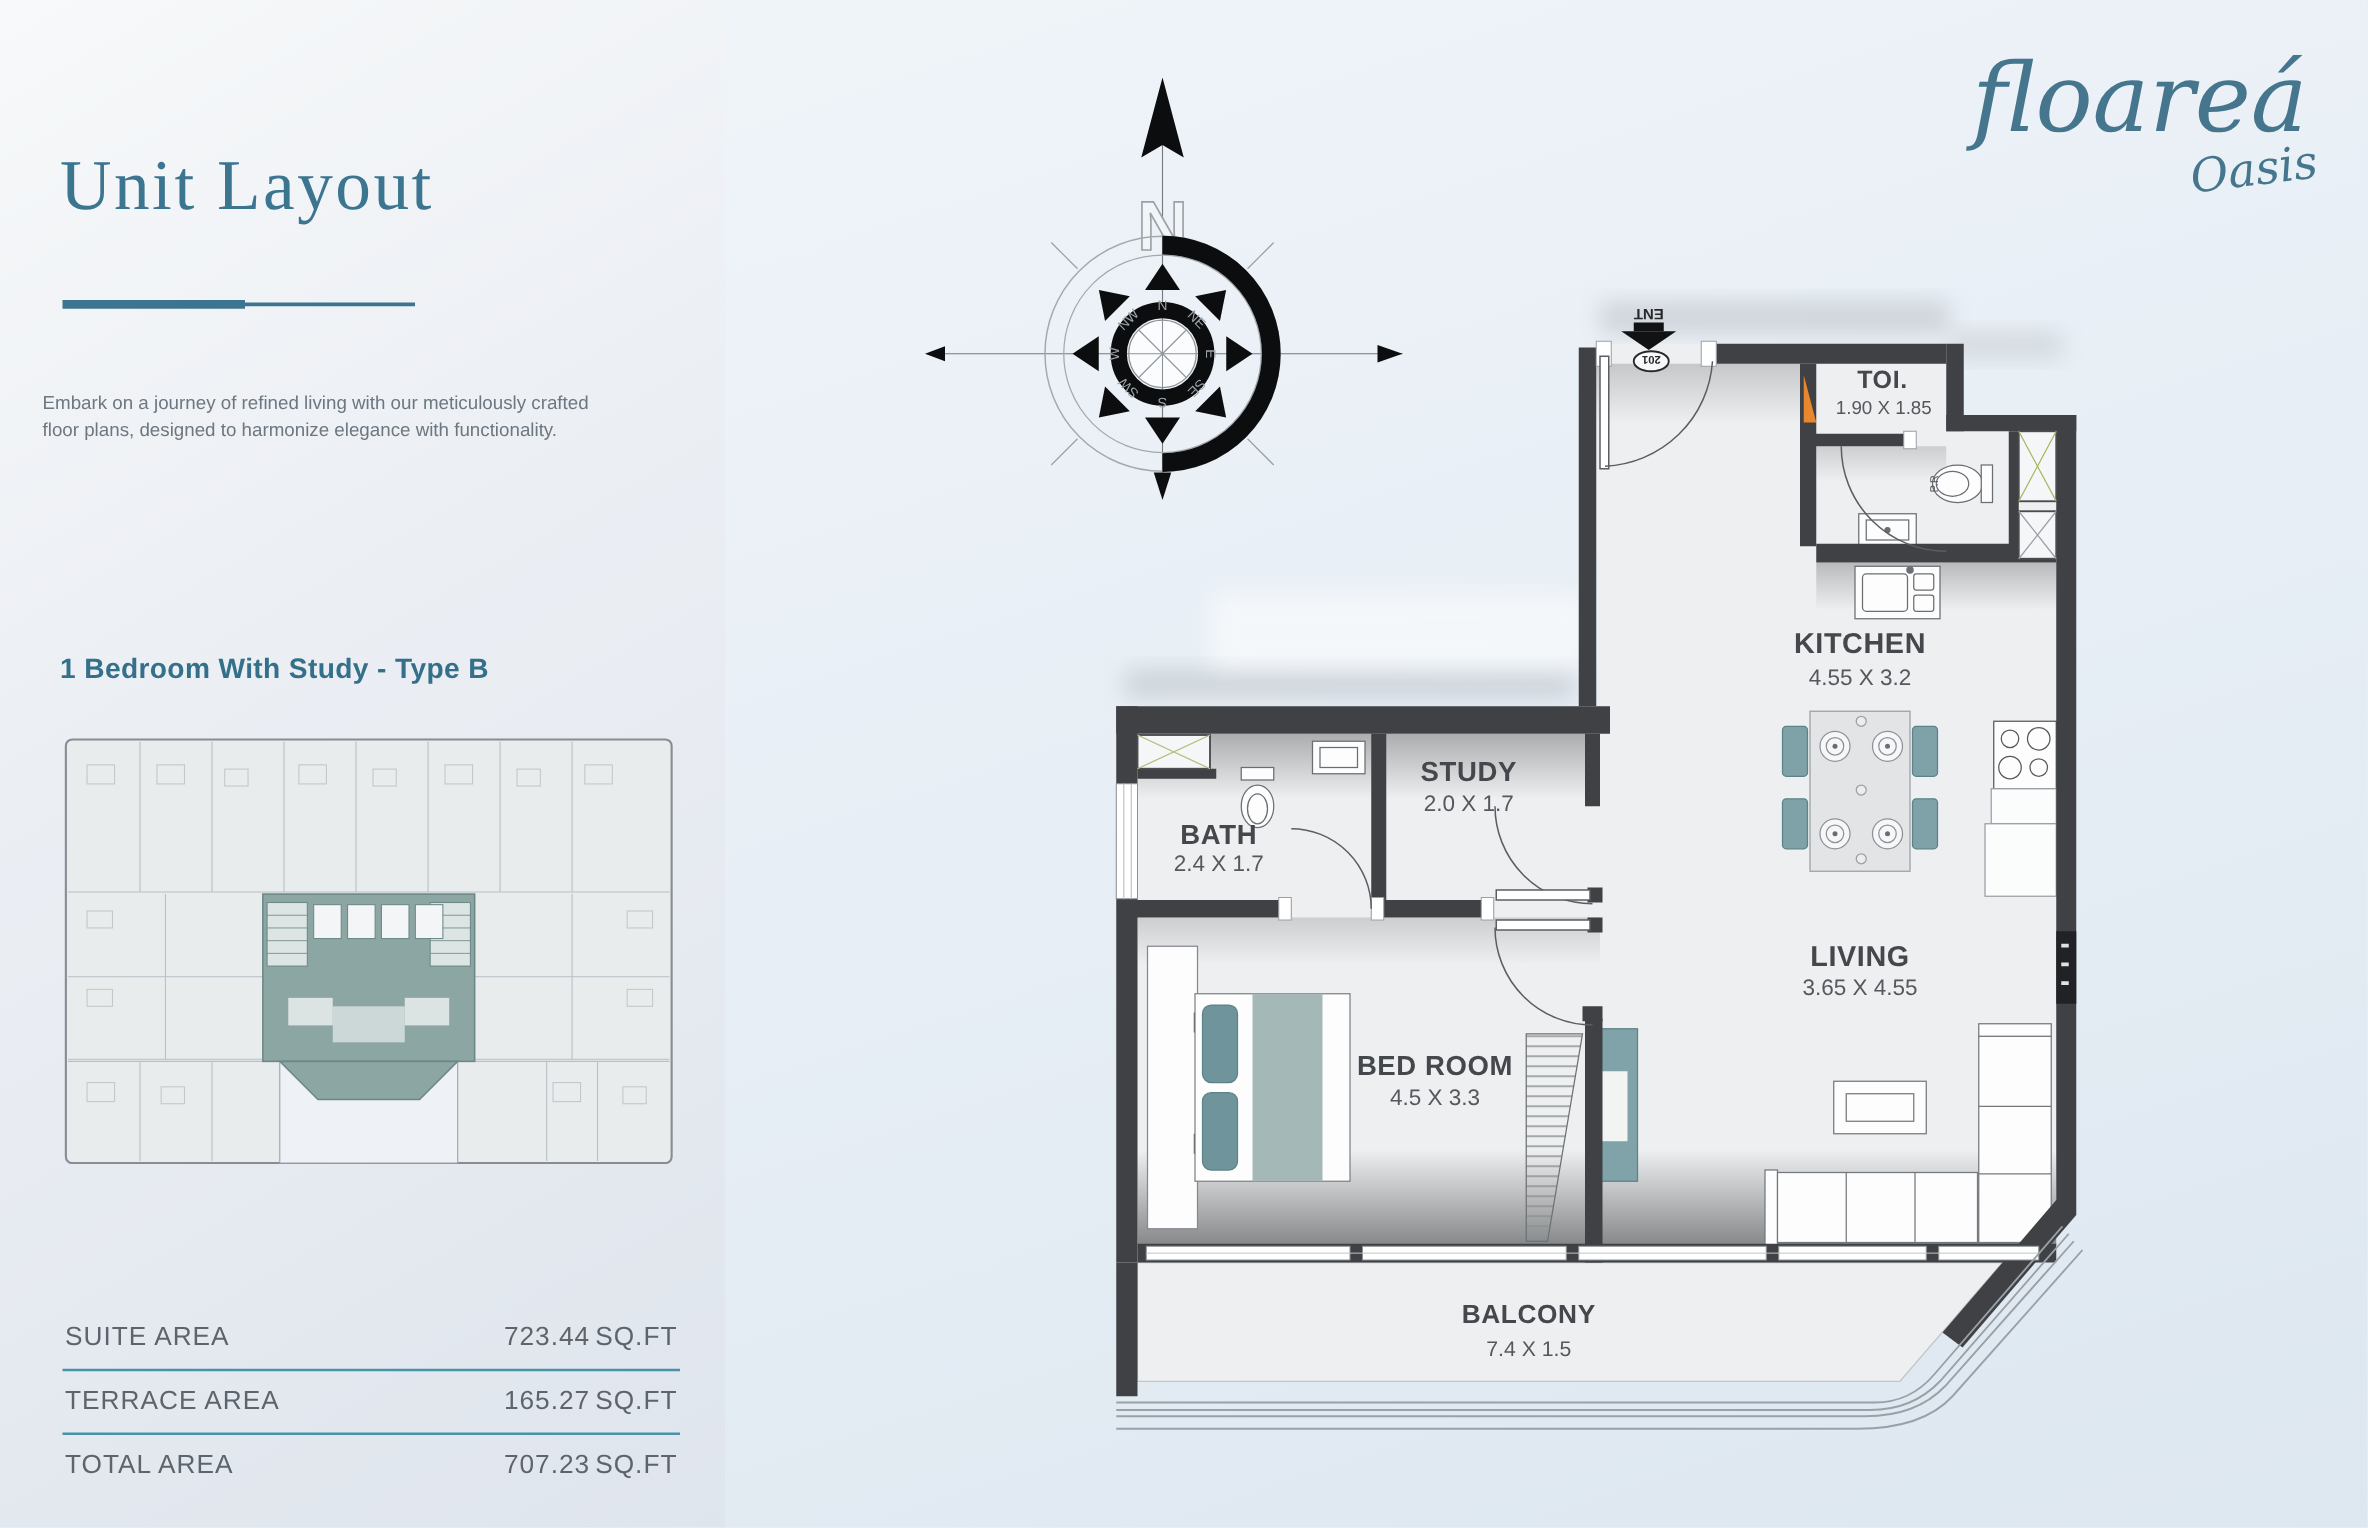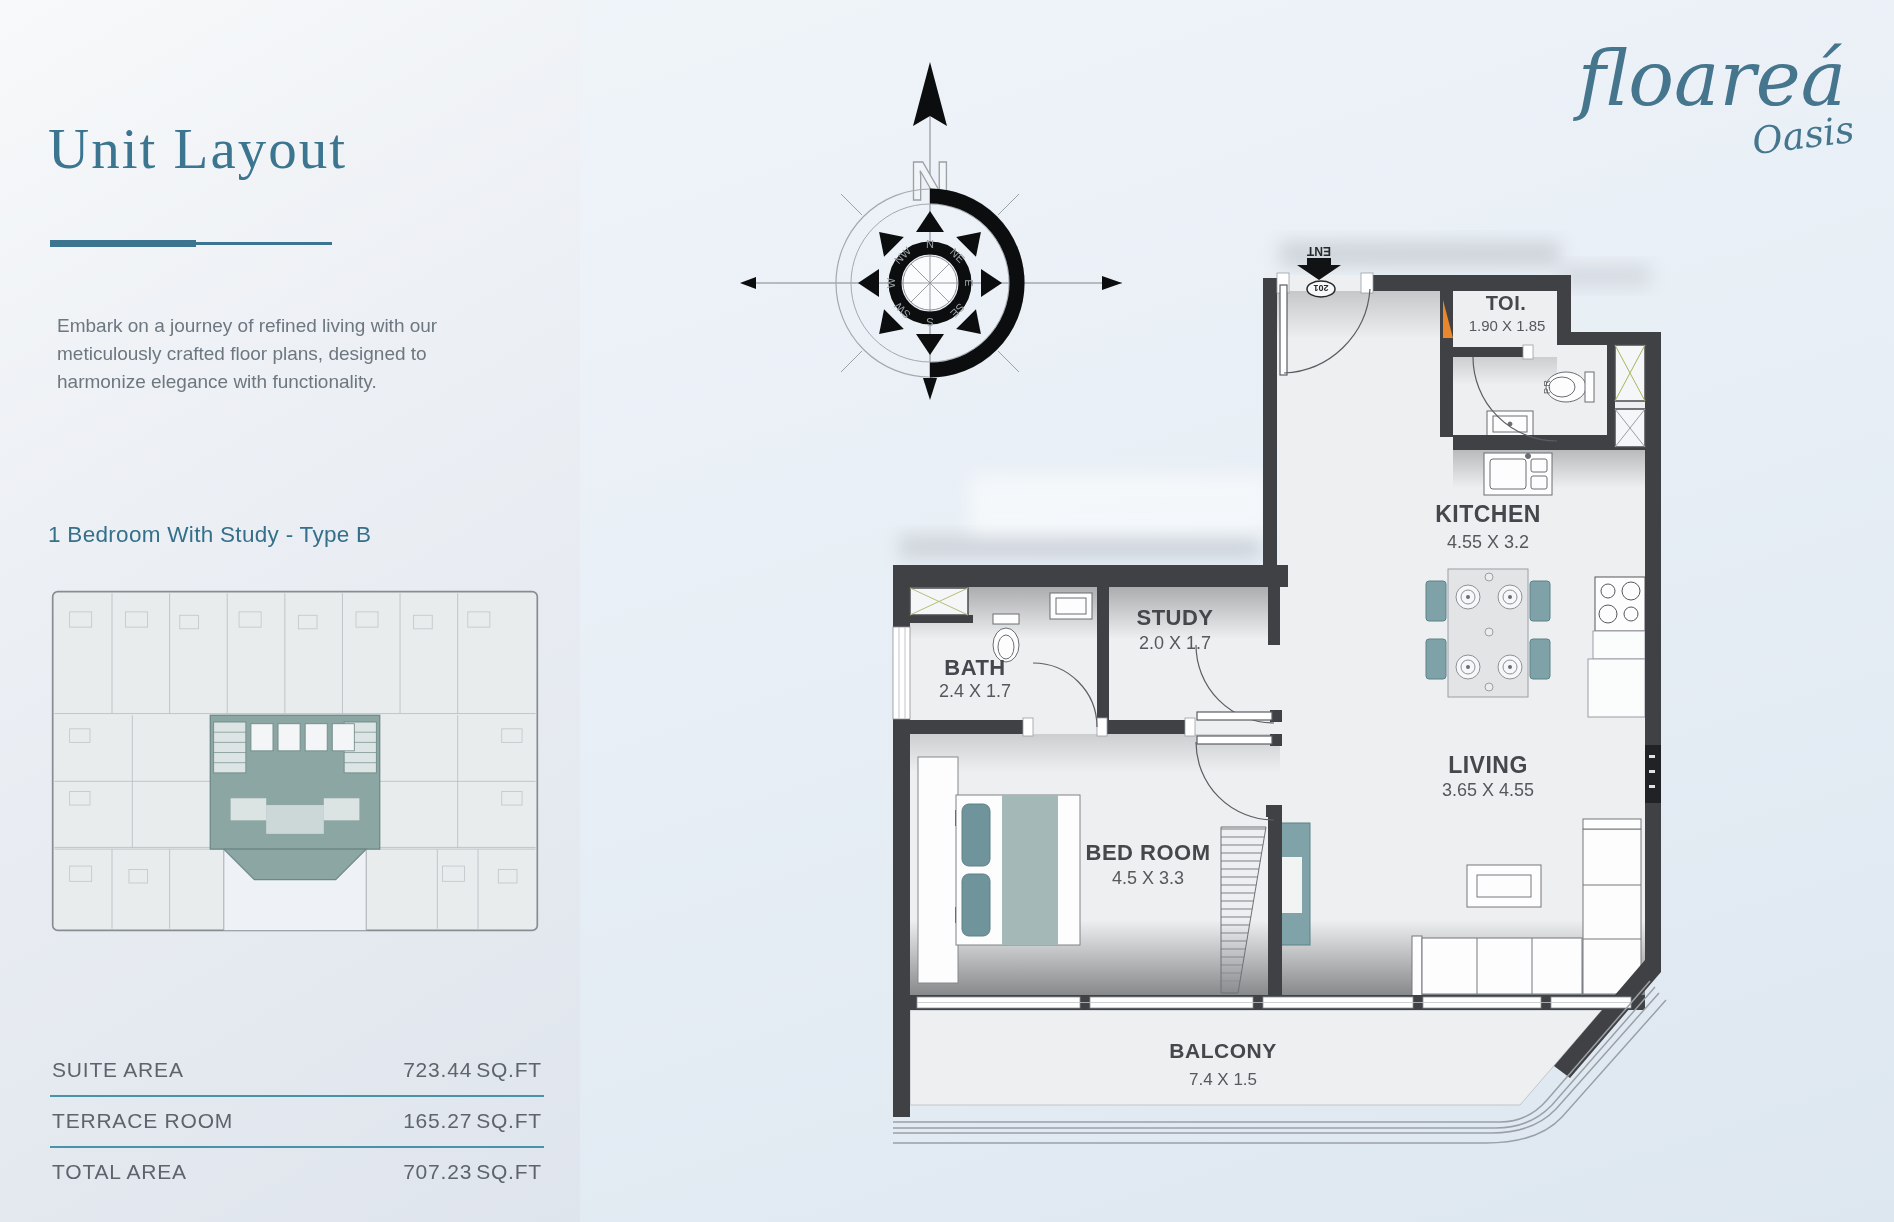--- a/index.html
+++ b/index.html
@@ -8,23 +8,23 @@
   .sidebar{position:absolute;left:0;top:0;width:580px;height:1222px;
        background:linear-gradient(150deg,#f7f9fa 0%,#eceff4 38%,#dfe5ed 100%);}
   .main{position:absolute;left:580px;top:0;width:1314px;height:1222px;
        background:linear-gradient(162deg,#eff4f9 0%,#e7eef5 48%,#dde7f0 100%);}
   .page-title{position:absolute;left:48px;top:116px;margin:0;
        font-family:Liberation Serif, serif;font-weight:400;font-size:57px;
        color:#3c7590;letter-spacing:2px;}
   .title-rule{position:absolute;left:50px;top:240px;width:282px;height:8px;}
   .title-rule .thick{position:absolute;left:0;top:0;width:146px;height:7px;background:#3d7590;}
   .title-rule .thin{position:absolute;left:146px;top:2px;width:136px;height:3px;background:#3d7590;}
-  .desc{position:absolute;left:57px;top:288px;width:452px;font-size:19px;
+  .desc{position:absolute;left:34px;top:288px;width:452px;font-size:15px;
        line-height:1.48;color:#6d7780;margin-top:24px;}
-  .unit-type{position:absolute;left:48px;top:522px;font-size:22.5px;font-weight:400;
+  .unit-type{position:absolute;left:48px;top:522px;font-size:22.5px;font-weight:700;
        color:#34708a;letter-spacing:0.3px;}
   .keyplan{position:absolute;left:44px;top:578px;}
   .area-table{position:absolute;left:50px;top:1046px;width:494px;}
   .arow{display:flex;justify-content:space-between;align-items:baseline;
        padding:12px 2px 13px 2px;font-size:21px;color:#5d646b;letter-spacing:0.8px;}
   .arow.ruled{border-bottom:2px solid #4a92a7;}
   .aval{display:inline-flex;gap:4px;}
   .compass{position:absolute;left:160px;top:48px;}
   .logo{position:absolute;right:30px;top:34px;width:340px;height:150px;}
   .logo .primary{position:absolute;right:18px;top:0;font-family:"DejaVu Serif",serif;
@@ -118,21 +118,21 @@
 
   <div class="area-table">
     <div class="arow ruled">
       <span>SUITE AREA</span>
       <span class="aval">
           <span>723.44</span>
           <span>SQ.FT</span>
         </span>
     </div>
     <div class="arow ruled">
-      <span>TERRACE ROOM</span>
+      <span>TERRACE AREA</span>
       <span class="aval">
           <span>165.27</span>
           <span>SQ.FT</span>
         </span>
     </div>
     <div class="arow">
       <span>TOTAL AREA</span>
       <span class="aval">
           <span>707.23</span>
           <span>SQ.FT</span>

